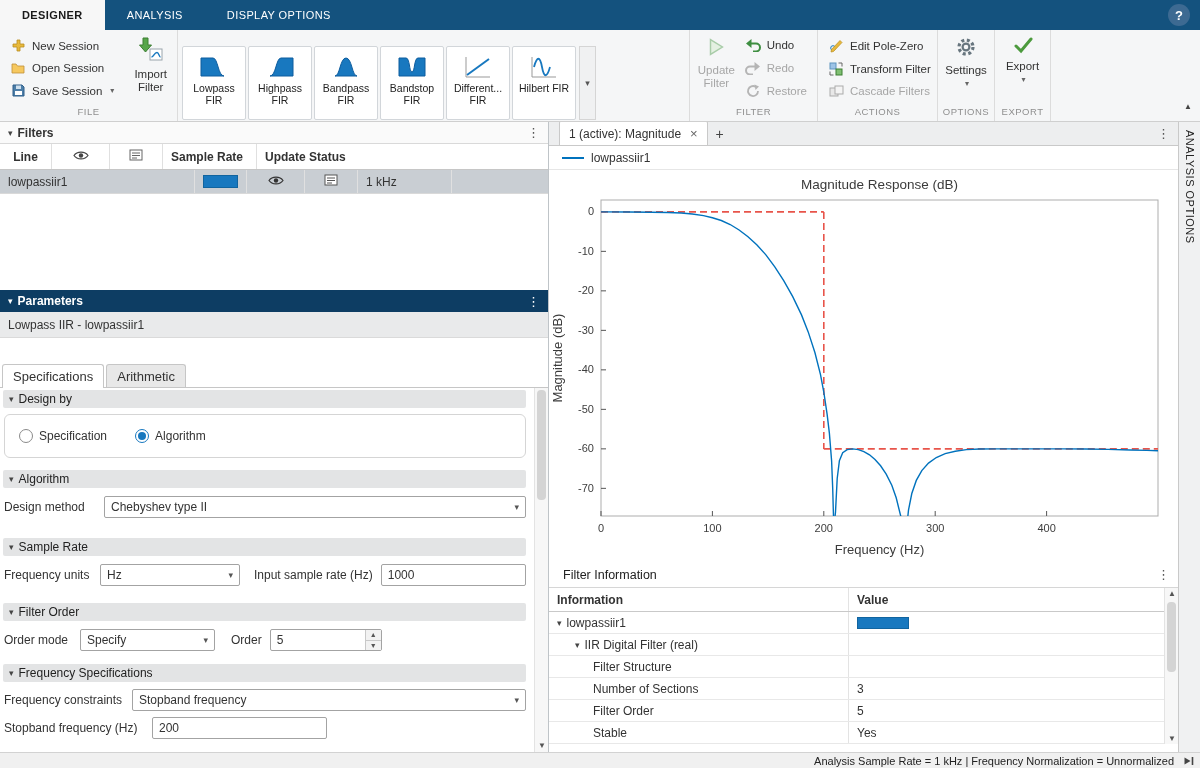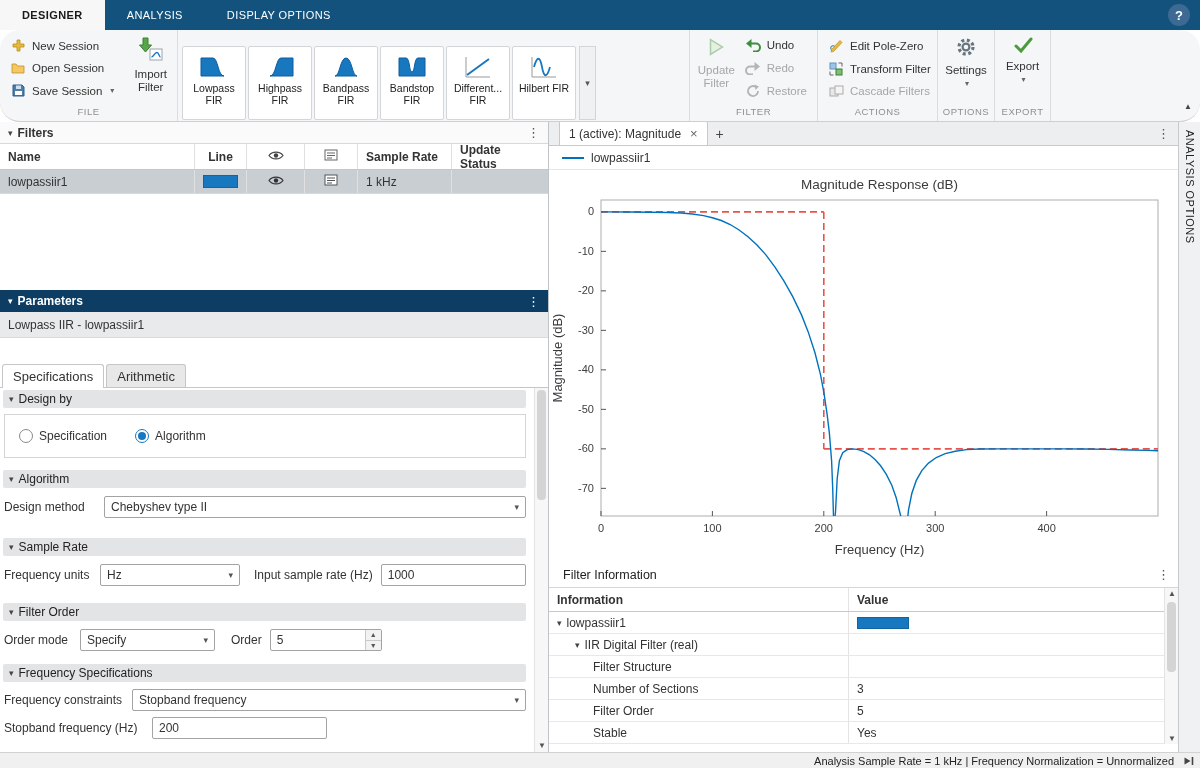--- a/index.html
+++ b/index.html
@@ -10,21 +10,21 @@
   
   .topbar { position:absolute; top:0; left:0; right:0; height:30px; background:#14527E; display:flex; }
   .topbar .tab { padding:0 22px; display:flex; align-items:center; color:#fff; font-size:11px;
     letter-spacing:.4px; cursor:default; }
   .topbar .tab.active { background:#F7F7F7; color:#1a1a1a; font-weight:bold; }
   .help-btn { position:absolute; right:10px; top:4px; width:22px; height:22px; border-radius:50%;
     background:#3D6A92; color:#fff; font-weight:bold; font-size:13px; display:flex; align-items:center; justify-content:center; }
 
   
   .ribbon { position:absolute; top:30px; left:0; right:0; height:92px; background:#F5F6F7;
-    border-bottom:1px solid #CFCFCF; display:flex;border-radius:20px; }
+    border-bottom:1px solid #CFCFCF; display:flex; }
   .rsec { height:100%; display:flex; flex-direction:column; border-right:1px solid #DCDCDC; }
   .rsec.filler { flex:1; border-right:none; }
   .rsec-content { flex:1; display:flex; padding:2px 4px; }
   .rsec-label { height:15px; text-align:center; font-size:9.5px; color:#8F8F8F; letter-spacing:.5px; }
   .file-col { display:flex; flex-direction:column; justify-content:space-around; padding:2px 2px; }
   .small-btn { display:flex; align-items:center; gap:6px; padding:1px 4px; font-size:11.5px; white-space:nowrap; }
   .small-btn .icn { width:16px; display:flex; justify-content:center; }
   .big-btn { width:52px; display:flex; flex-direction:column; align-items:center; padding-top:4px;
     font-size:11.5px; line-height:13px; text-align:center; }
   .big-btn .icn { margin-bottom:3px; }
@@ -61,21 +61,21 @@
   .params-sub { height:26px; background:#E9EAEB; display:flex; align-items:center; padding:0 8px;
     border-bottom:1px solid #DADADA; }
   .params-gap { height:26px; }
   .spec-tabs { height:24px; display:flex; align-items:flex-end; border-bottom:1px solid #C6C6C6; padding-left:2px; }
   .stab { height:23px; padding:0 10px; display:flex; align-items:center; font-size:13px;
     border:1px solid #C6C6C6; border-bottom:none; background:#E8E8E8; margin-right:2px; border-radius:3px 3px 0 0; }
   .stab.active { background:#fff; height:24px; margin-bottom:-1px; }
   .params-body { position:relative; height:364px; overflow:hidden; }
   .sec-bar { height:18px; background:#E3E4E5; border-radius:2px; margin:0 22px 0 3px; display:flex;
     align-items:center; padding:0 6px; gap:5px; color:#222; }
-  .radio-box { margin:6px 22px 0 4px; border:1px solid #D5D5D5; border-radius:0; height:44px;
+  .radio-box { margin:6px 22px 0 4px; border:1px solid #D5D5D5; border-radius:6px; height:44px;
     display:flex; align-items:center; padding:0 14px; gap:28px; }
   .radio { display:flex; align-items:center; gap:6px; }
   .rdot { width:14px; height:14px; border-radius:50%; border:1px solid #8A8A8A; background:#fff; }
   .rdot.sel { border:1px solid #1878BF; }
   .rdot.sel::after { content:""; display:block; width:8px; height:8px; margin:2px; border-radius:50%; background:#1878BF; }
   .prow { display:flex; align-items:center; margin:0 22px 0 4px; gap:8px; }
   .dd { height:22px; border:1px solid #A3A3A3; border-radius:2px; background:#fff; display:flex;
     align-items:center; padding:0 6px; }
   .dd .val { flex:1; white-space:nowrap; overflow:hidden; }
   .dca { color:#555; font-size:9px; margin-left:6px; }
@@ -373,21 +373,20 @@
   </div>
 
   <div class="left">
     <div class="panel-hd">
       <span class="caret">▾</span>
       <span>Filters</span>
       <span class="kebab">⋮</span>
     </div>
 
     <div class="ft-row ft-head">
-      <div class="ft-cell c-name">Name</div>
       <div class="ft-cell c-line">Line</div>
       <div class="ft-cell c-eye">
           <span><svg width="16" height="11" viewBox="0 0 16 11">
               <path d="M1 5.5 C4 1 12 1 15 5.5 C12 10 4 10 1 5.5 Z" fill="none" stroke="#444" stroke-width="1.2"></path>
               <circle cx="8" cy="5.5" r="2.2" fill="#444"></circle>
             </svg></span>
         </div>
       <div class="ft-cell c-leg">
           <span><svg width="14" height="12" viewBox="0 0 14 12">
               <rect x="1" y="1" width="12" height="10" fill="#fff" stroke="#666"></rect>

